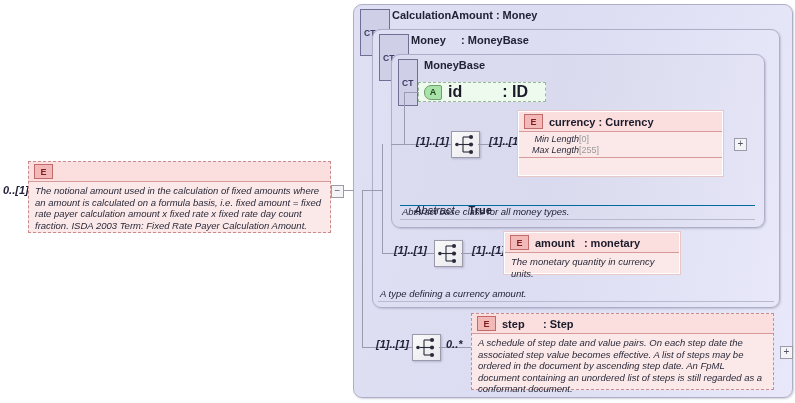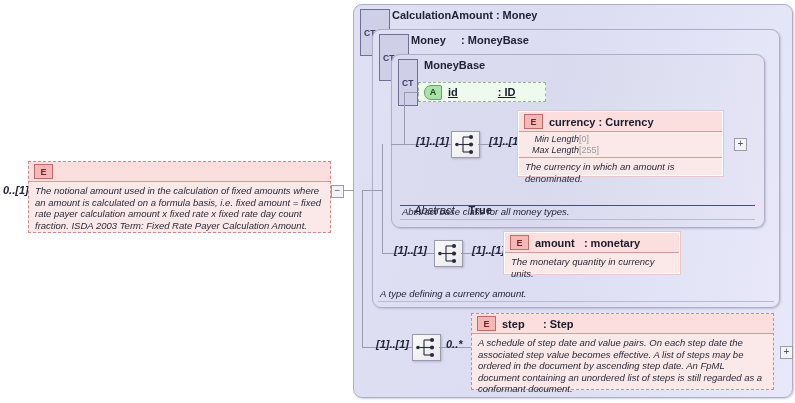--- a/index.html
+++ b/index.html
@@ -113,21 +113,21 @@
   }
   .a-badge{
     width:16px;height:13px;flex:none;margin-right:6px;
     border:1px solid #6f9e6f;
     border-radius:7px 2px 2px 7px;
     background:#a9e3a9;
     color:#1e4a1e;font-size:9px;font-weight:bold;
     display:flex;align-items:center;justify-content:center;
     font-family:"Liberation Sans", sans-serif;
   }
-  .a-name{font-size:11px;font-weight:bold;color:#1a1a2a;white-space:pre;text-decoration:underline;}
+  .a-name{font-size:16px;font-weight:bold;color:#1a1a2a;white-space:pre;}
 
   
   .inforow{
     position:absolute;
     font-size:11px;line-height:12px;
     border-bottom:1px solid #0369a1;
     box-sizing:border-box;
     white-space:pre;
   }
   .inforow .k{font-style:italic;color:#22223a;}
@@ -229,21 +229,20 @@
     <div class="facets">
       <div class="facet-row">
         <div class="facet-name">Min Length</div>
         <div class="facet-val">[0]</div>
       </div>
       <div class="facet-row">
         <div class="facet-name">Max Length</div>
         <div class="facet-val">[255]</div>
       </div>
     </div>
-    <div class="ecard-body">The currency in which an amount is denominated.</div>
   </div>
   <div class="togglebox" style="left:734px;top:138px;">
     <span>+</span>
   </div>
 
   <div class="inforow" style="left:400px;top:192px;width:355px;height:14px;padding-left:2px;">
     <span class="k">Abstract</span><span style="display:inline-block;width:14px;"></span><span class="v">True</span>
   </div>
   <div class="descrow" style="left:400px;top:206px;width:355px;height:14px;padding-left:2px;">Abstract base class for all money types.</div>
 

